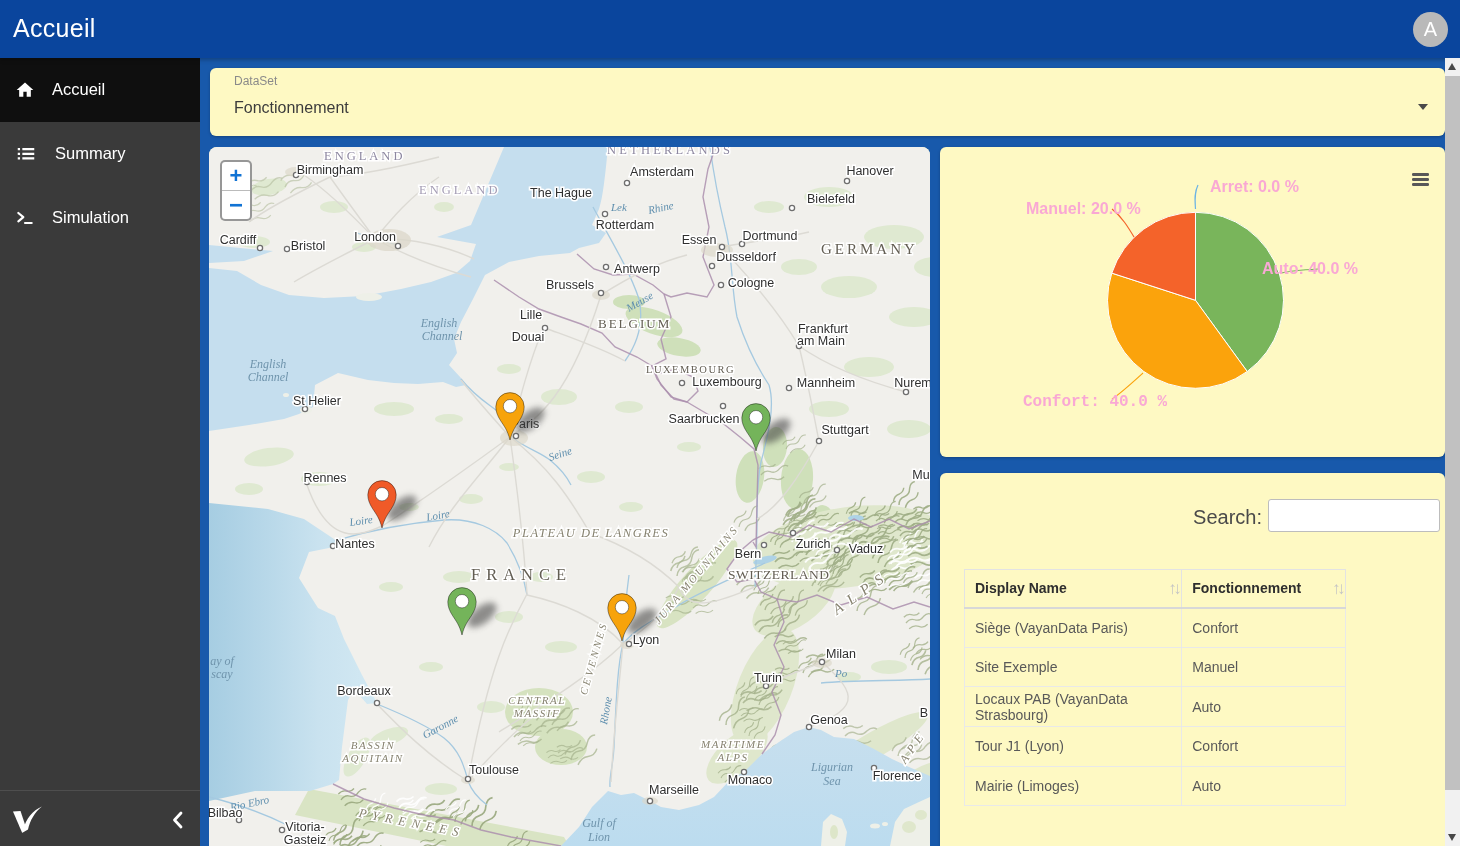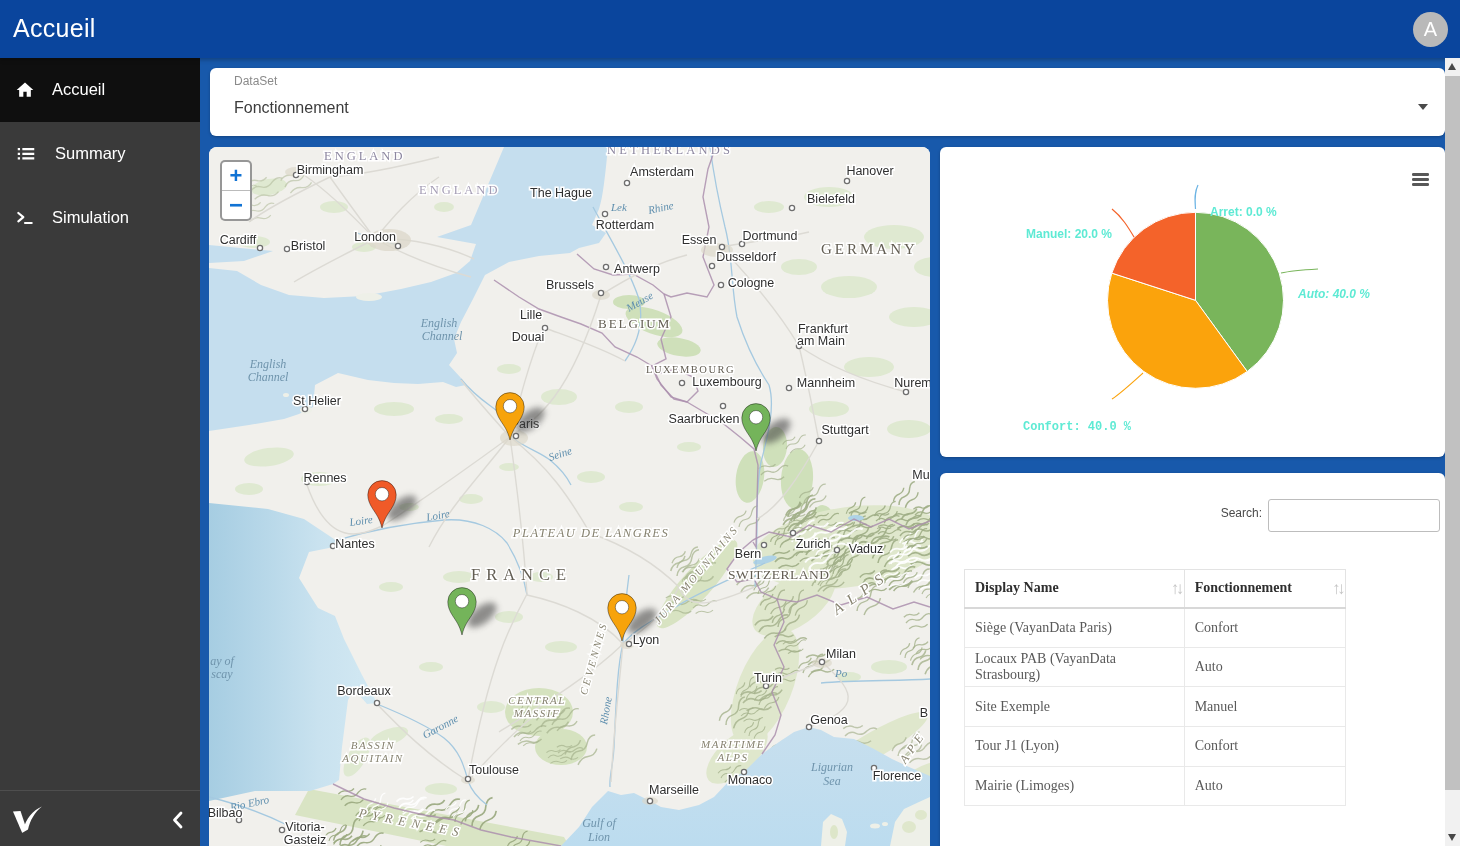--- a/index.html
+++ b/index.html
@@ -8,45 +8,45 @@
   .header { position:absolute; left:0; top:0; width:1460px; height:58px; background:#0a459d; z-index:30; box-shadow:0 2px 4px rgba(0,0,0,.25); }
   .header .title { position:absolute; left:13px; top:14px; color:#fff; font-size:25px; font-weight:400; letter-spacing:.3px; }
   .avatar { position:absolute; left:1413px; top:12px; width:35px; height:35px; border-radius:50%; background:#b9b9b9; color:#fff; font-size:20px; text-align:center; line-height:35px; }
   .sidebar { position:absolute; left:0; top:58px; width:200px; height:788px; background:#3a3a3a; z-index:20; }
   .sideitem { position:relative; height:64px; color:#fff; }
   .sideitem.active { background:#0f0f0f; }
   .sideitem .lbl { position:absolute; left:52px; top:22px; font-size:16.5px; }
   .sideitem svg { position:absolute; left:15px; top:22px; }
   .sidefoot { position:absolute; bottom:0; left:0; width:200px; height:56px; border-top:1px solid #4e4e4e; }
   .content { position:absolute; left:200px; top:58px; width:1245px; height:788px; background:#1859ab; }
-  .card { position:absolute; background:#ffffff; border-radius:6px; box-shadow:0 1px 3px rgba(0,0,0,.25); }
+  .card { position:absolute; background:#fef9c3; border-radius:6px; box-shadow:0 1px 3px rgba(0,0,0,.25); }
   .datasetcard { left:210px; top:68px; width:1235px; height:68px; }
   .ds-label { position:absolute; left:24px; top:6px; font-size:12px; color:#8a8a8a; }
   .ds-value { position:absolute; left:24px; top:31px; font-size:16px; color:#3c3c3c; }
   .ds-caret { position:absolute; left:1208px; top:36px; width:0; height:0; border-left:5px solid transparent; border-right:5px solid transparent; border-top:6px solid #4a4a4a; }
   .mapcard { left:209px; top:147px; width:721px; height:699px; border-radius:8px 8px 0 0; overflow:hidden; box-shadow:none; }
   .chartcard { left:940px; top:147px; width:505px; height:310px; }
   .tablecard { left:940px; top:473px; width:505px; height:373px; border-radius:6px 6px 0 0; }
   .zoomctl { position:absolute; left:220px; top:160px; width:32px; height:61px; background:#fff; border:2px solid rgba(140,140,140,.9); border-radius:5px; z-index:10; }
   .zoomctl .plus { position:absolute; left:0; top:0; width:28px; height:29px; color:#1173d4; font-size:22px; font-weight:bold; text-align:center; line-height:28px; border-bottom:1px solid #bbb; }
   .zoomctl .minus { position:absolute; left:0; top:30px; width:28px; height:28px; color:#1173d4; font-size:24px; font-weight:bold; text-align:center; line-height:25px; }
   .scrollbar { position:absolute; left:1445px; top:58px; width:15px; height:788px; background:#f1f1f1; z-index:40; }
   .sb-up { position:absolute; top:0; left:0; width:15px; height:17px; background:#f1f1f1; }
   .sb-dn { position:absolute; bottom:0; left:0; width:15px; height:17px; background:#f1f1f1; }
   .sb-thumb { position:absolute; top:18px; left:0; width:15px; height:714px; background:#c1c1c1; }
   .tri-up { position:absolute; left:3px; top:5px; width:0; height:0; border-left:4.5px solid transparent; border-right:4.5px solid transparent; border-bottom:7px solid #474747; }
   .tri-dn { position:absolute; left:3px; top:5px; width:0; height:0; border-left:4.5px solid transparent; border-right:4.5px solid transparent; border-top:7px solid #474747; }
   
-  .clabel { position:absolute; font-size:12px; font-weight:bold; color:#5eead4; z-index:5;margin-top:27px; }
+  .clabel { position:absolute; font-size:16px; font-weight:bold; color:#f9a8d4; z-index:5; }
   .hamb { position:absolute; left:1412px; top:173px; width:17px; height:14px; z-index:6; }
   .hamb div { height:3px; background:#585858; margin-bottom:2.2px; border-radius:1.2px; }
   
-  .search-label { position:absolute; left:1150px; top:506px; width:112px; text-align:right; font-size:12px; color:#4a4a4a; }
+  .search-label { position:absolute; left:1150px; top:506px; width:112px; text-align:right; font-size:20px; color:#4a4a4a; }
   .search-input { position:absolute; left:1268px; top:499px; width:172px; height:33px; border:1px solid #bdbdbd; border-radius:3px; background:#fff; }
-  table.dt { position:absolute; left:964px; top:569px; width:382px; border-collapse:collapse; font-size:14px; color:#595959;font-family:Liberation Serif, serif; }
+  table.dt { position:absolute; left:964px; top:569px; width:382px; border-collapse:collapse; font-size:14px; color:#595959; }
   table.dt th { text-align:left; font-weight:bold; color:#2e2e2e; border:1px solid #e3e3e3; border-bottom:2px solid #d8d8d8; height:38px; padding:0 10px; position:relative; }
   table.dt td { border:1px solid #e9e9e9; height:39.7px; padding:0 10px; }
   .sorticons { position:absolute; right:3px; top:9px; font-size:17px; color:#c4c4c4; letter-spacing:-3.5px; font-weight:normal; }
 </style>
 </head>
 <body>
   <div class="content"></div>
   <div class="header">
     <div class="title">Accueil</div>
     <div class="avatar">A</div>
@@ -538,47 +538,47 @@
 <path d="M378,122 C362,123 350,124 341,126" fill="none" stroke="#79b55b" stroke-width="1.2"></path>
 <path d="M172,252 C180,247 192,236 203,226" fill="none" stroke="#fba30c" stroke-width="1.2"></path>
 </svg>
   <div class="hamb">
     <div></div>
     <div></div>
     <div></div>
   </div>
   <div class="clabel" style="left:1210px; top:178px;">Arret: 0.0 %</div>
   <div class="clabel" style="left:1026px; top:200px;">Manuel: 20.0 %</div>
-  <div class="clabel" style="left:1298px; top:260px;font-style:italic;">Auto: 40.0 %</div>
+  <div class="clabel" style="left:1262px; top:260px;">Auto: 40.0 %</div>
   <div class="clabel" style="left:1023px; top:393px;font-family:Liberation Mono, monospace;">Confort: 40.0 %</div>
 
   <div class="card tablecard"></div>
   <div class="search-label">Search:</div>
   <div class="search-input"></div>
   <table class="dt">
     <colgroup>
       <col style="width:280px">
       <col style="width:181px">
     </colgroup>
     <tbody>
       <tr>
         <th>Display Name<span class="sorticons">↑↓</span></th>
         <th>Fonctionnement<span class="sorticons">↑↓</span></th>
       </tr>
     <tr>
         <td>Siège (VayanData Paris)</td>
         <td>Confort</td>
       </tr>
     <tr>
+        <td>Site Exemple</td>
+        <td>Manuel</td>
+      </tr>
+    <tr>
         <td>Locaux PAB (VayanData Strasbourg)</td>
         <td>Auto</td>
-      </tr>
-    <tr>
-        <td>Site Exemple</td>
-        <td>Manuel</td>
       </tr>
     <tr>
         <td>Tour J1 (Lyon)</td>
         <td>Confort</td>
       </tr>
     <tr>
         <td>Mairie (Limoges)</td>
         <td>Auto</td>
       </tr>
   </tbody>

